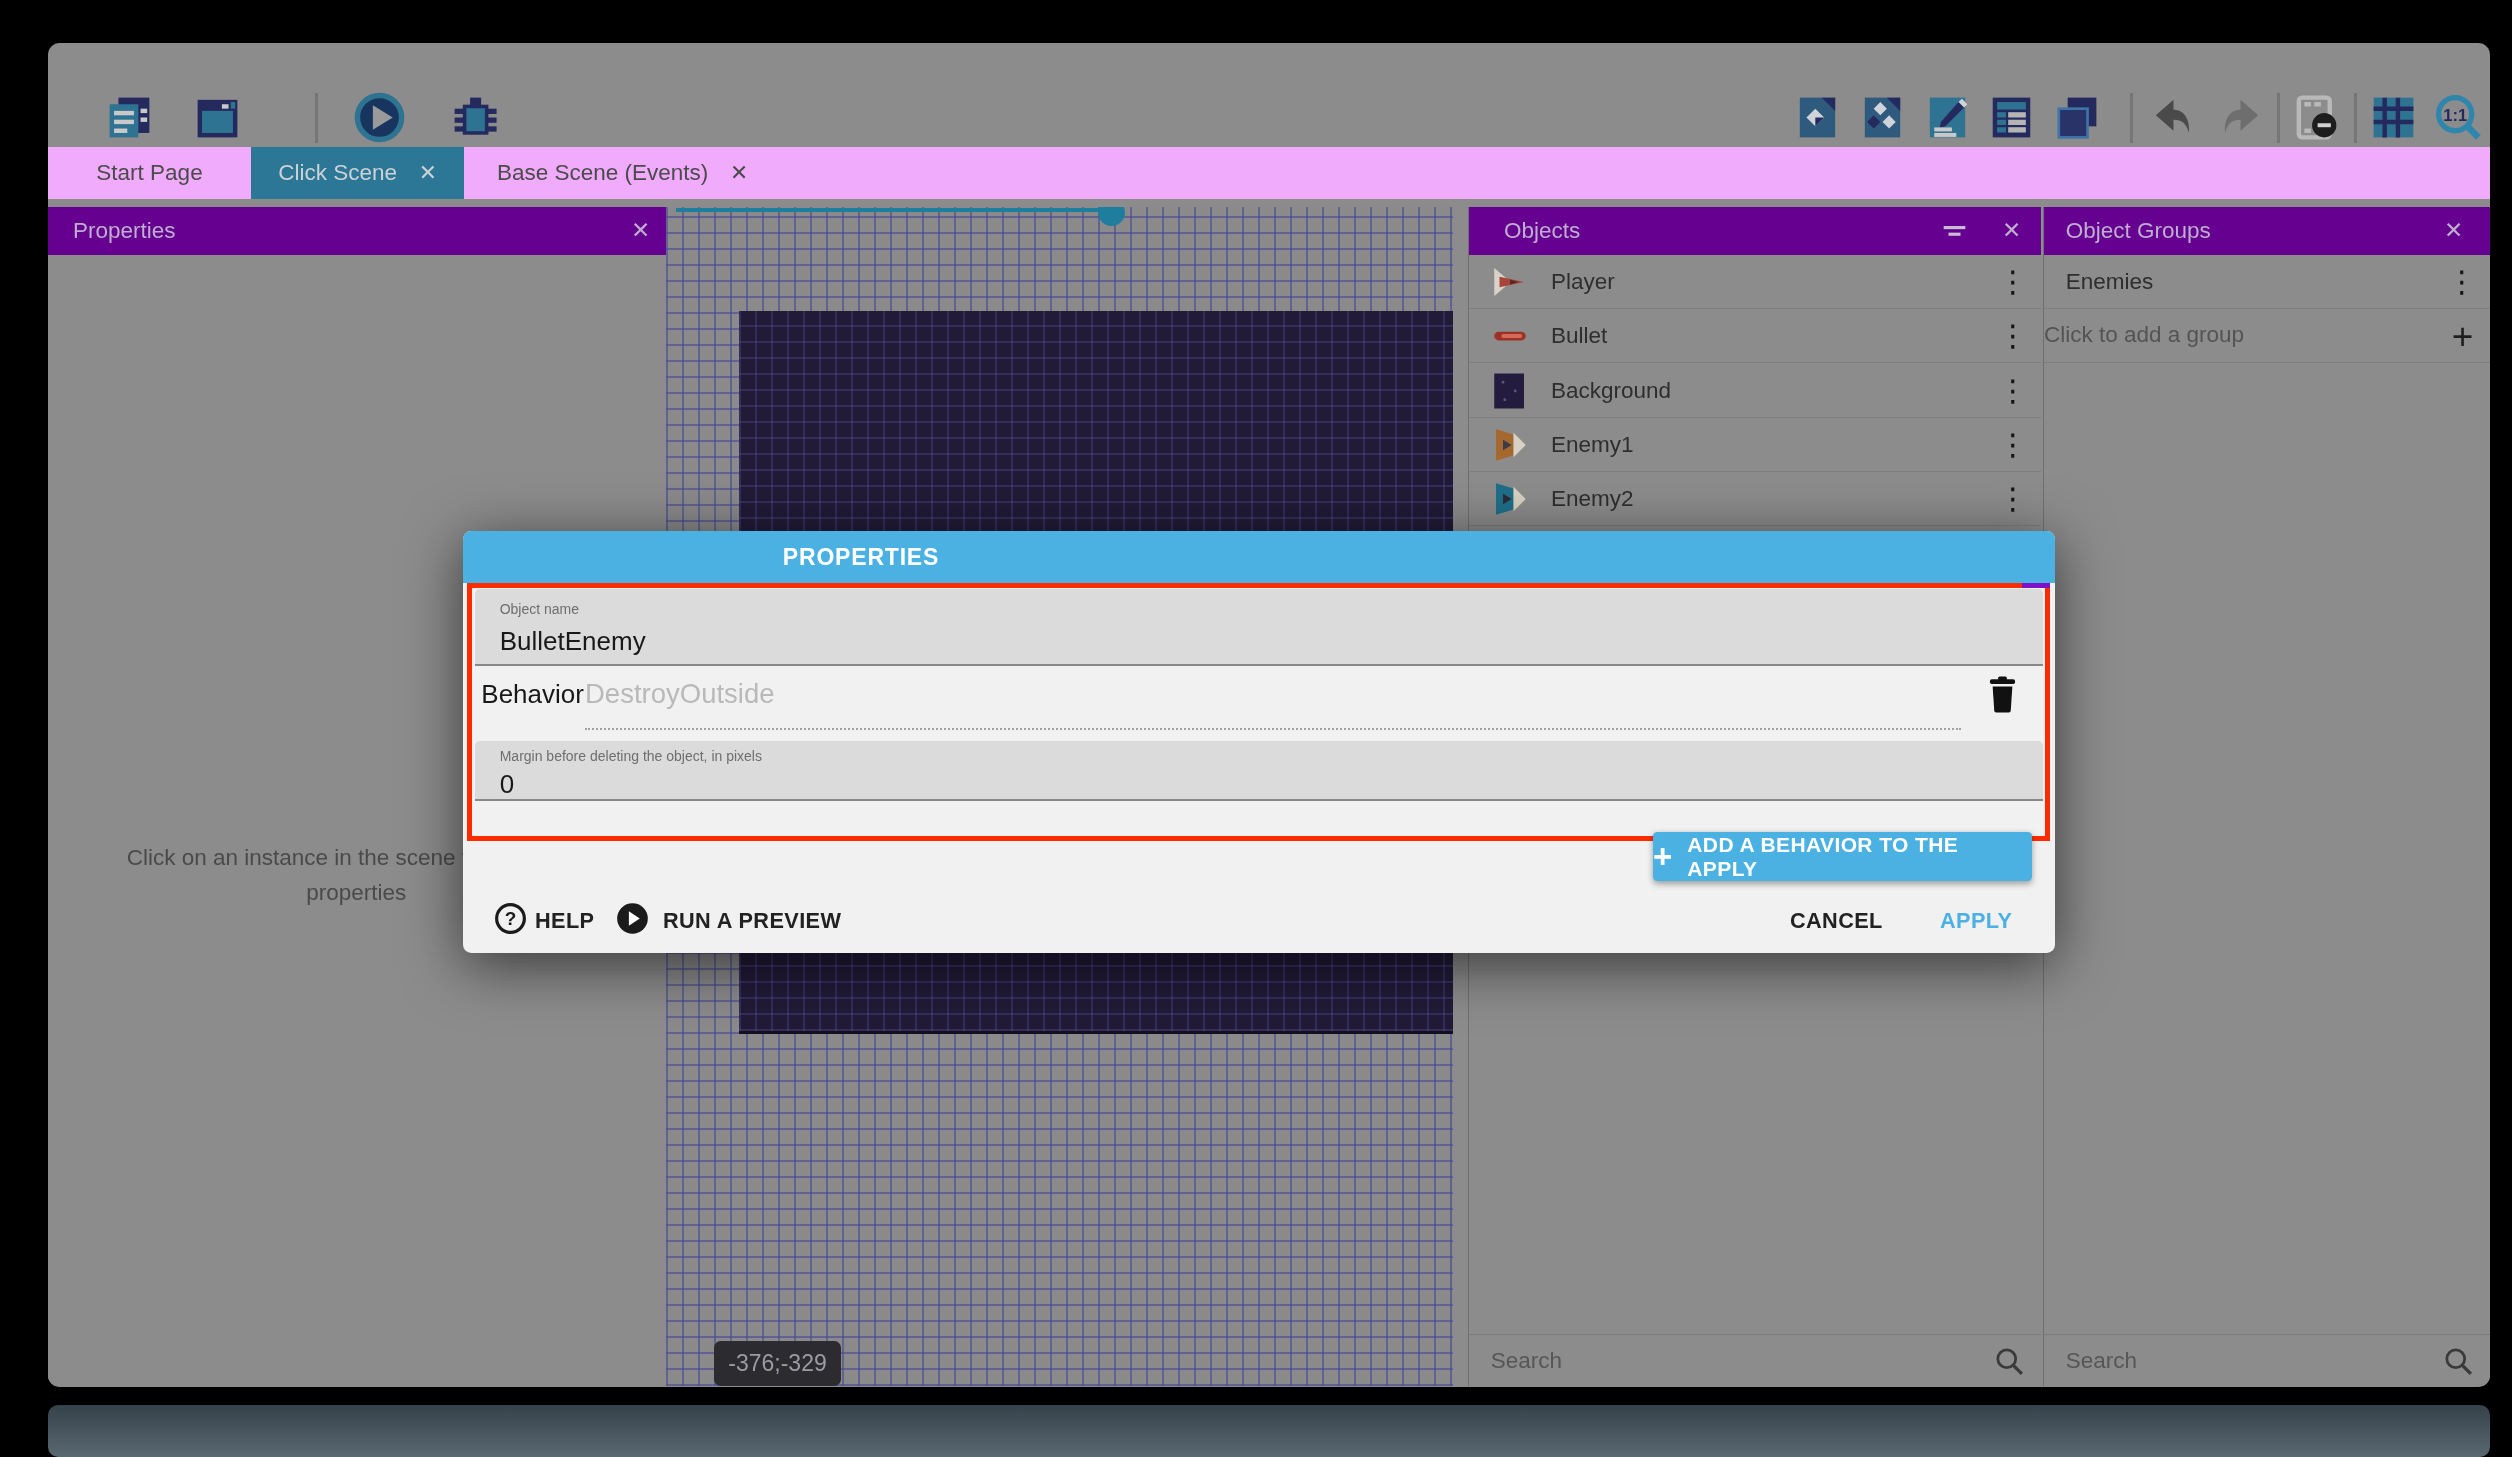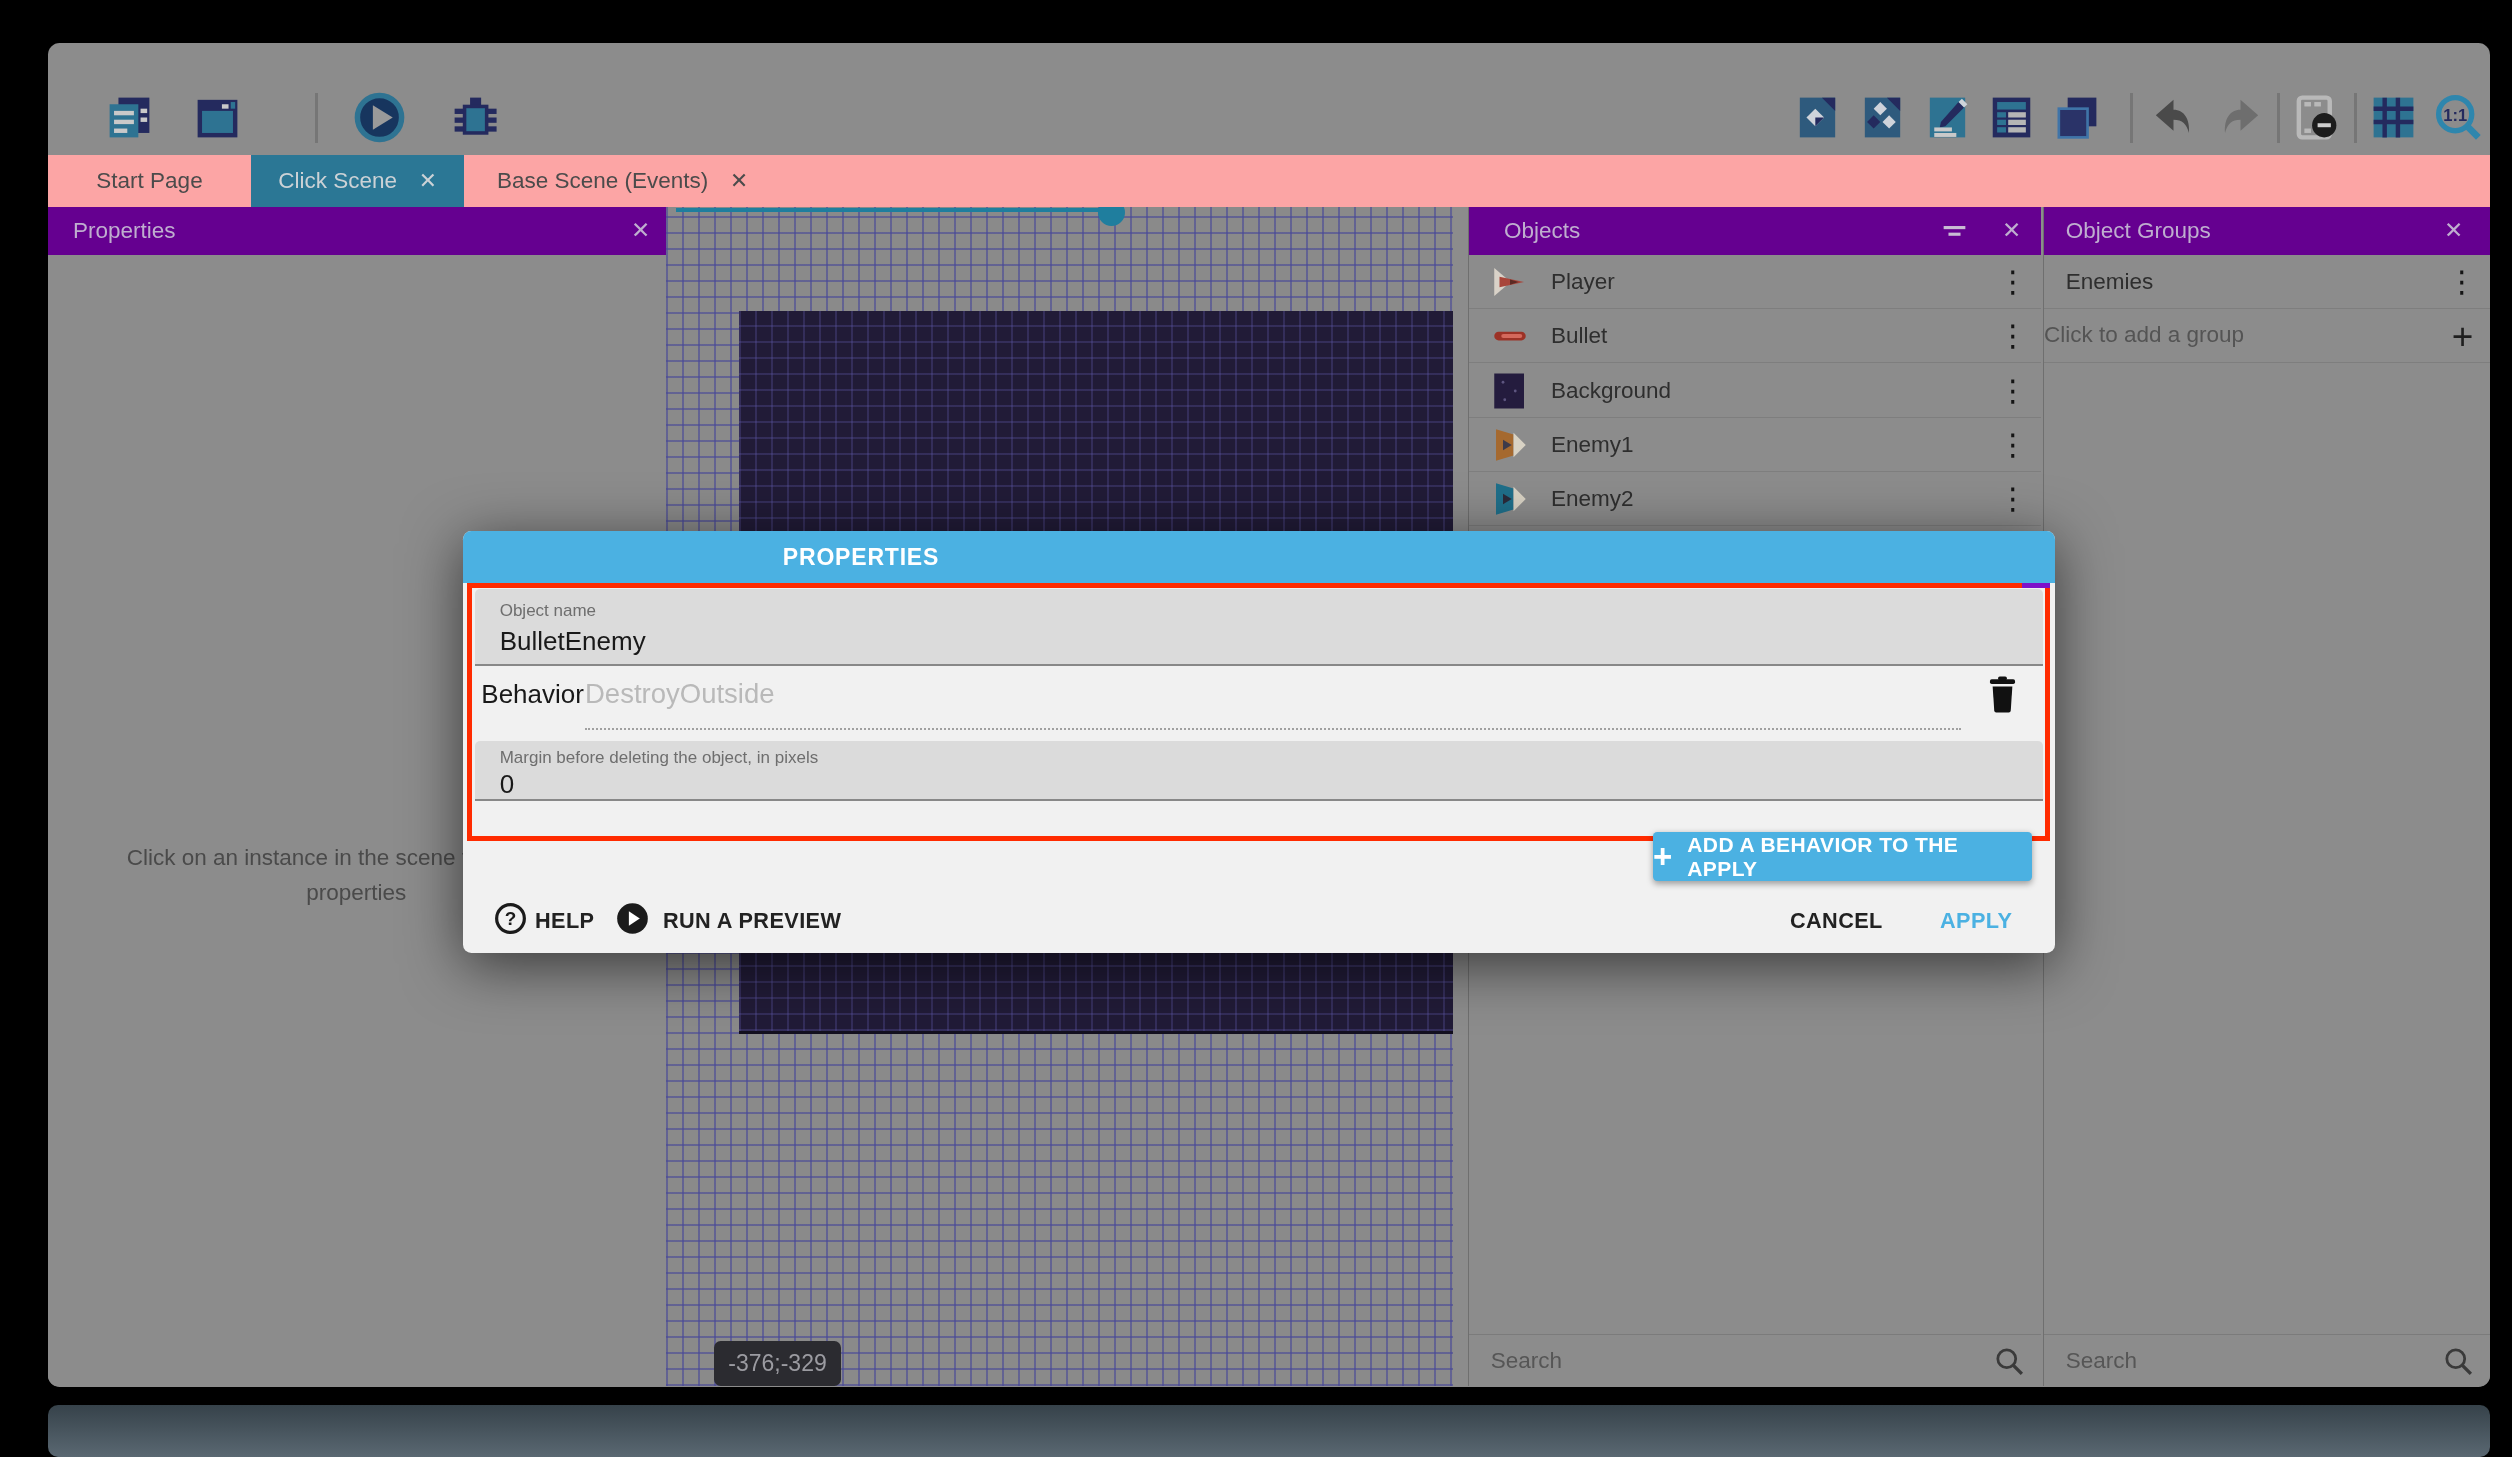--- a/index.html
+++ b/index.html
@@ -12,21 +12,21 @@
             background:#8c8c8c; border-radius:11.7px; overflow:hidden; }
   #titlebar { left:0; top:0; width:100%; height:37px; background:#2e3138; }
   .traffic { width:20px; height:20px; border-radius:50%; background:#64676e; top:9.2px; }
   #title-text { width:100%; top:7.5px; text-align:center; color:#aeb2ba; font-size:21.7px; }
 
   #toolbar { left:0; top:37px; width:100%; height:75px; background:#8c8c8c; }
   .tb-sep { width:2.5px; height:50px; background:#767676; top:12.5px; }
   .ticon { top:10.8px; width:53px; height:53px; }
 
   
-  #tabbar { left:0; top:112px; width:100%; height:52px; background:#fca5a5; }
+  #tabbar { left:0; top:104px; width:100%; height:52px; background:#f0abfc; }
   .tab { height:52px; top:0; color:#4b4b4b; font-size:22.5px; display:flex;
          align-items:center; justify-content:center; gap:21.7px; }
   .tab.active { background:#2b7795; color:#ccd2d6; }
   .tab .x { font-size:21.7px; }
 
   
   .panel-header { height:48px; background:#650090; color:#bfaecf; font-size:22.5px;
                   display:flex; align-items:center; }
   .phx { position:absolute; font-size:23px; color:#bfaecf; top:10px; }
   #props-panel  { left:0; top:164px; width:618px;  height:1179px; background:#8c8c8c; }
@@ -79,21 +79,21 @@
                 border-radius:8.3px 8.3px 0 0; display:flex; }
   .mtab { width:50%; height:100%; display:flex; align-items:center; justify-content:center;
           color:#fff; font-size:23px; font-weight:bold; letter-spacing:0.8px; }
   #red-rect { left:4.2px; top:52px; width:1583px; height:258px; border:5px solid #ff2b00; }
   #red-purple-chip { right:5px; top:52px; width:28px; height:5px; background:#7d12c9; }
 
   .gray-block { left:11.7px; width:1568px; background:#dbdbdb; border-radius:5px 5px 0 0;
                 border-bottom:2.5px solid #888; }
   #objname-block { top:58px;  height:77px; }
   #margin-block  { top:210px; height:60px; }
-  .fld-label { position:absolute; left:25px; font-size:17px; color:#6e6e6e; }
+  .fld-label { position:absolute; left:25px; font-size:14px; color:#6e6e6e; }
   .fld-value { position:absolute; left:25px; font-size:26px; color:#191919; }
 
   #behavior-row-label { left:18.3px; top:148px; font-size:26px; color:#191919; }
   #behavior-row-value { left:122px; top:147px; font-size:27.5px; color:#b9b9b9; }
   #behavior-underline { left:122px; top:197px; width:1376px; border-bottom:2.5px dotted #a0a0a0; }
   #trash-btn { left:1518px; top:140px; width:43px; height:47px; }
 
   #add-behavior-btn { left:1190px; top:301px; width:379px; height:49px; background:#4bb1e2;
         border-radius:4.2px; box-shadow:0 2.5px 6.7px rgba(0,0,0,0.35); display:flex;
         align-items:center; justify-content:center; gap:15px; color:#fff; }

